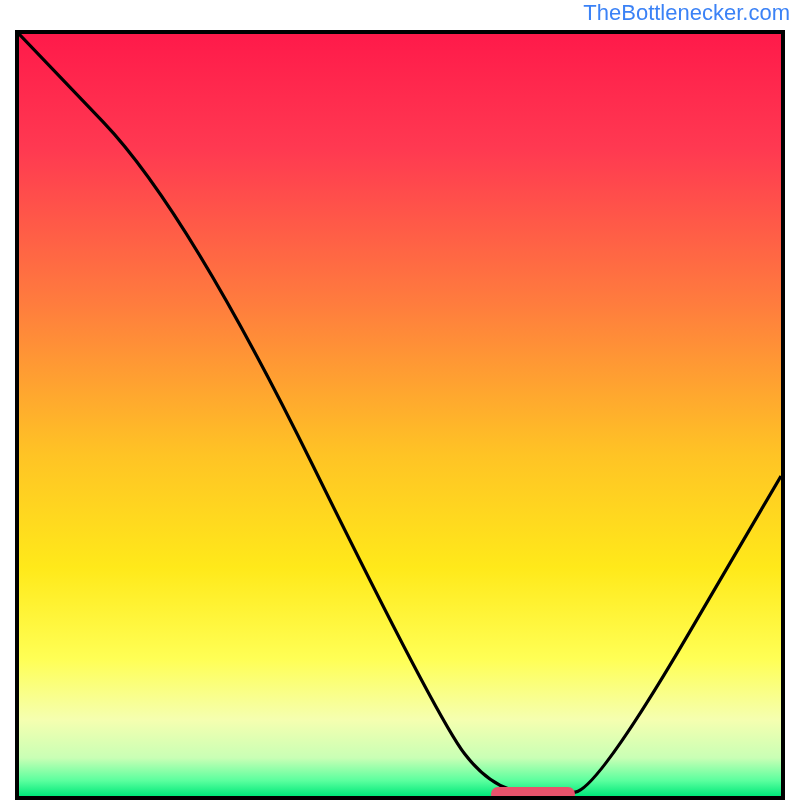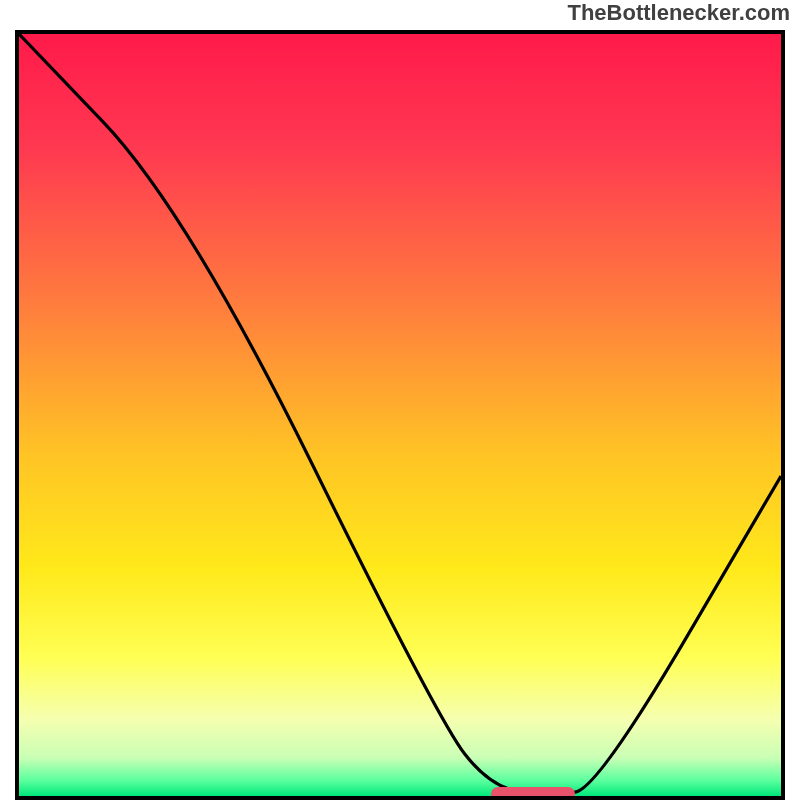--- a/index.html
+++ b/index.html
@@ -9,22 +9,22 @@
     height: 800px;
     background: #ffffff;
     font-family: Arial, sans-serif;
     position: relative;
   }
   .watermark {
     position: absolute;
     top: 0px;
     right: 10px;
     font-size: 22px;
-    font-weight: bold;
-    color: #404040;
+    font-weight: normal;
+    color: #3b82f6;
     z-index: 10;
   }
   .chart-container {
     position: absolute;
     top: 30px;
     left: 15px;
     width: 770px;
     height: 770px;
     border: 4px solid #000;
     box-sizing: border-box;

